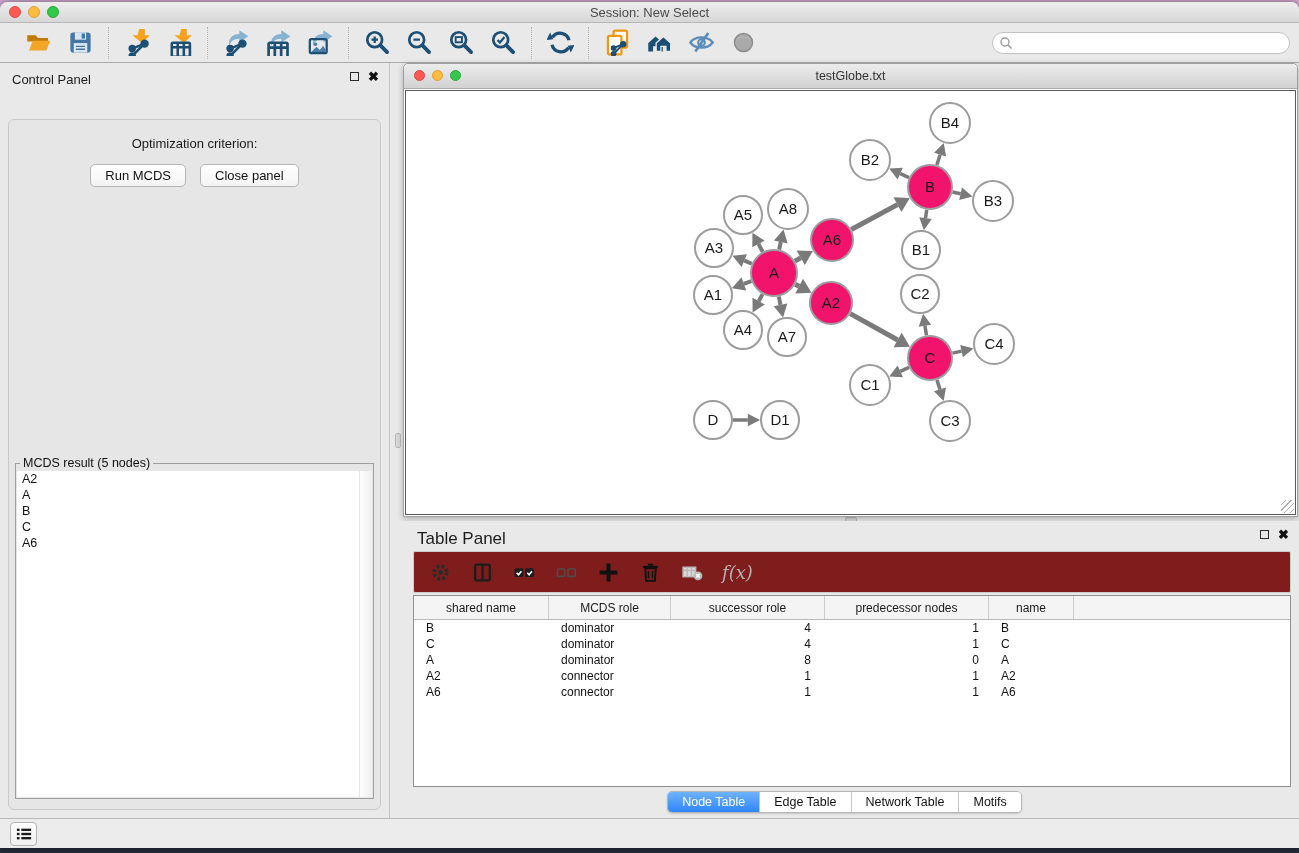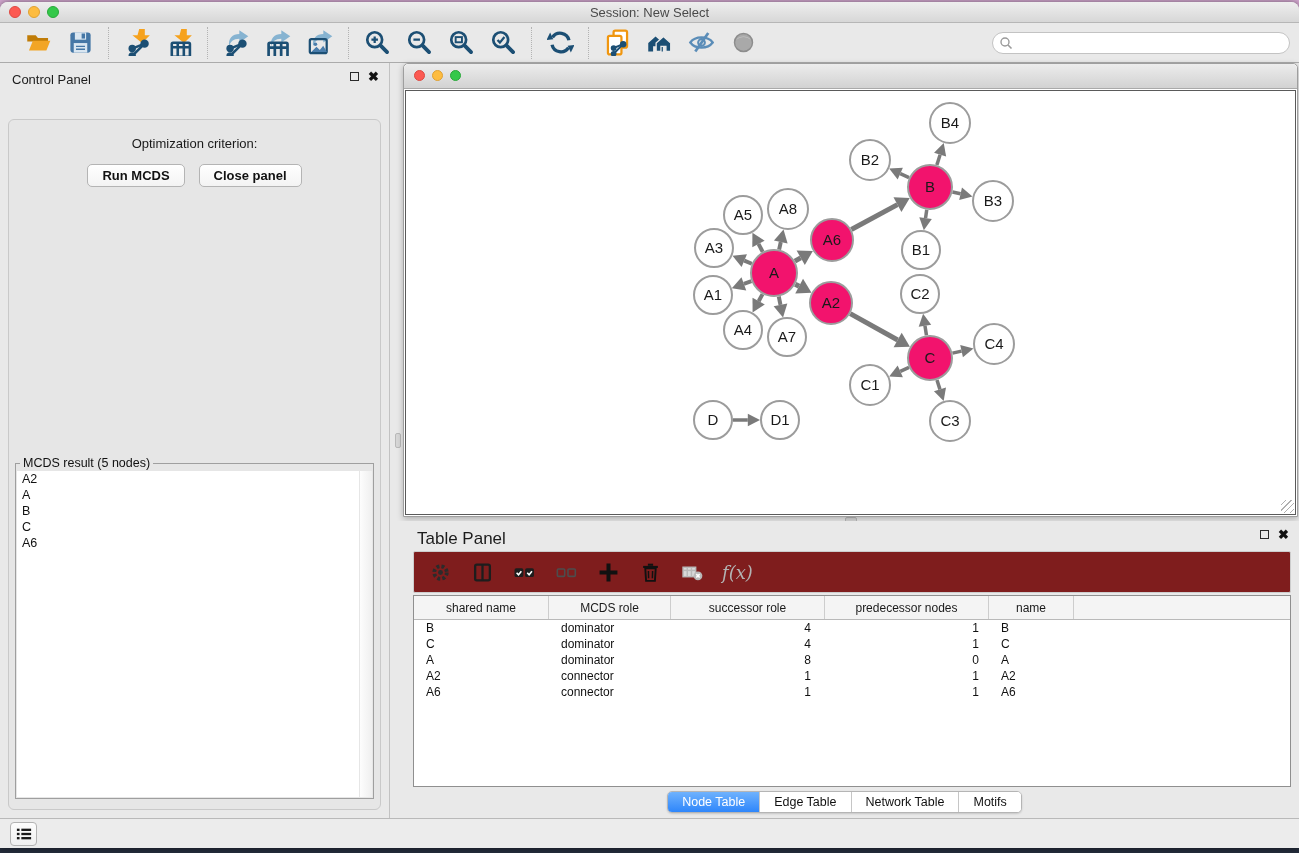--- a/index.html
+++ b/index.html
@@ -57,21 +57,21 @@
                 border:1px solid #ababab; border-radius:4px; }
   .select-box .sel-text { position:absolute; left:10px; top:4px; font-size:13px; color:#111; white-space:nowrap; }
   .sel-stepper { position:absolute; right:1px; top:1px; bottom:1px; width:20px; border-radius:3px;
                  background:linear-gradient(#6fb2fd,#2e86fb); }
   .sel-stepper:before { content:""; position:absolute; left:5px; top:4px; border:5px solid transparent;
                         border-bottom:6px solid #fff; border-top:none; }
   .sel-stepper:after { content:""; position:absolute; left:5px; bottom:4px; border:5px solid transparent;
                        border-top:6px solid #fff; border-bottom:none; }
   .btn-row { display:flex; justify-content:center; gap:14px; margin-top:13px; }
   .mac-btn { background:linear-gradient(#ffffff,#f3f3f3); border:1px solid #b4b4b4; border-radius:5px;
-             font-size:13px; color:#111; padding:3px 14px; font-family:"Liberation Sans",sans-serif;font-weight:bold; }
+             font-size:13px; color:#111; padding:3px 14px; font-family:"Liberation Sans",sans-serif; }
   .result-fieldset { position:absolute; left:6px; right:6px; top:336px; bottom:10px;
                      border:1px solid #9f9f9f; }
   .result-fieldset legend { font-size:12.5px; color:#111; margin-left:4px; padding:0 3px; }
   .result-list { position:absolute; left:1px; right:1px; top:1px; bottom:1px; background:#fff; overflow:hidden; }
   .result-item { font-size:12.5px; line-height:16px; padding-left:5px; color:#111; }
   .result-scroll { position:absolute; right:0; top:0; bottom:0; width:13px;
                    background:linear-gradient(90deg,#fdfdfd,#efefef); border-left:1px solid #e6e6e6; }
 
   
   .right-area { position:absolute; left:390px; right:0; top:0; bottom:0; background:#e9e9e9; }
@@ -350,20 +350,21 @@
       <span class="splitter-v"></span>
       <span class="splitter-h"></span>
 
       <div class="net-window">
         <div class="net-titlebar">
           <div class="net-lights">
             <span class="light red" style="width:11px;height:11px;"></span>
             <span class="light yellow" style="width:11px;height:11px;"></span>
             <span class="light green" style="width:11px;height:11px;"></span>
           </div>
+          <div class="title">testGlobe.txt</div>
         </div>
         <div class="net-content" id="net-content">
             <svg class="graph" width="894" height="427">
               <line x1="345.4234240064849" y1="190.14237166979234" x2="337.854653857804" y2="192.8720920512838" stroke="#7a7a7a" stroke-width="4"></line>
               <polygon points="325.81381332792927,197.21469027517304 335.4797954541146,186.28725738650857 340.2295122614934,199.45692671605903" fill="#7a7a7a"></polygon>
               <line x1="345.84615384615387" y1="172.76923076923077" x2="338.2769230769231" y2="169.6153846153846" stroke="#7a7a7a" stroke-width="4"></line>
               <polygon points="326.46153846153845,164.69230769230768 340.96923076923076,163.15384615384616 335.5846153846154,176.07692307692307" fill="#7a7a7a"></polygon>
               <line x1="356.5334732741604" y1="203.08361365718898" x2="352.6709198586475" y2="210.18572800184174" stroke="#7a7a7a" stroke-width="4"></line>
               <polygon points="346.5554389381997,221.43032195234252 346.52153254196736,206.84132437347185 358.8203071753276,213.53013163021163" fill="#7a7a7a"></polygon>
               <line x1="356.6869454915068" y1="160.8336399518514" x2="352.46117449494074" y2="152.92735873246977" stroke="#7a7a7a" stroke-width="4"></line>

